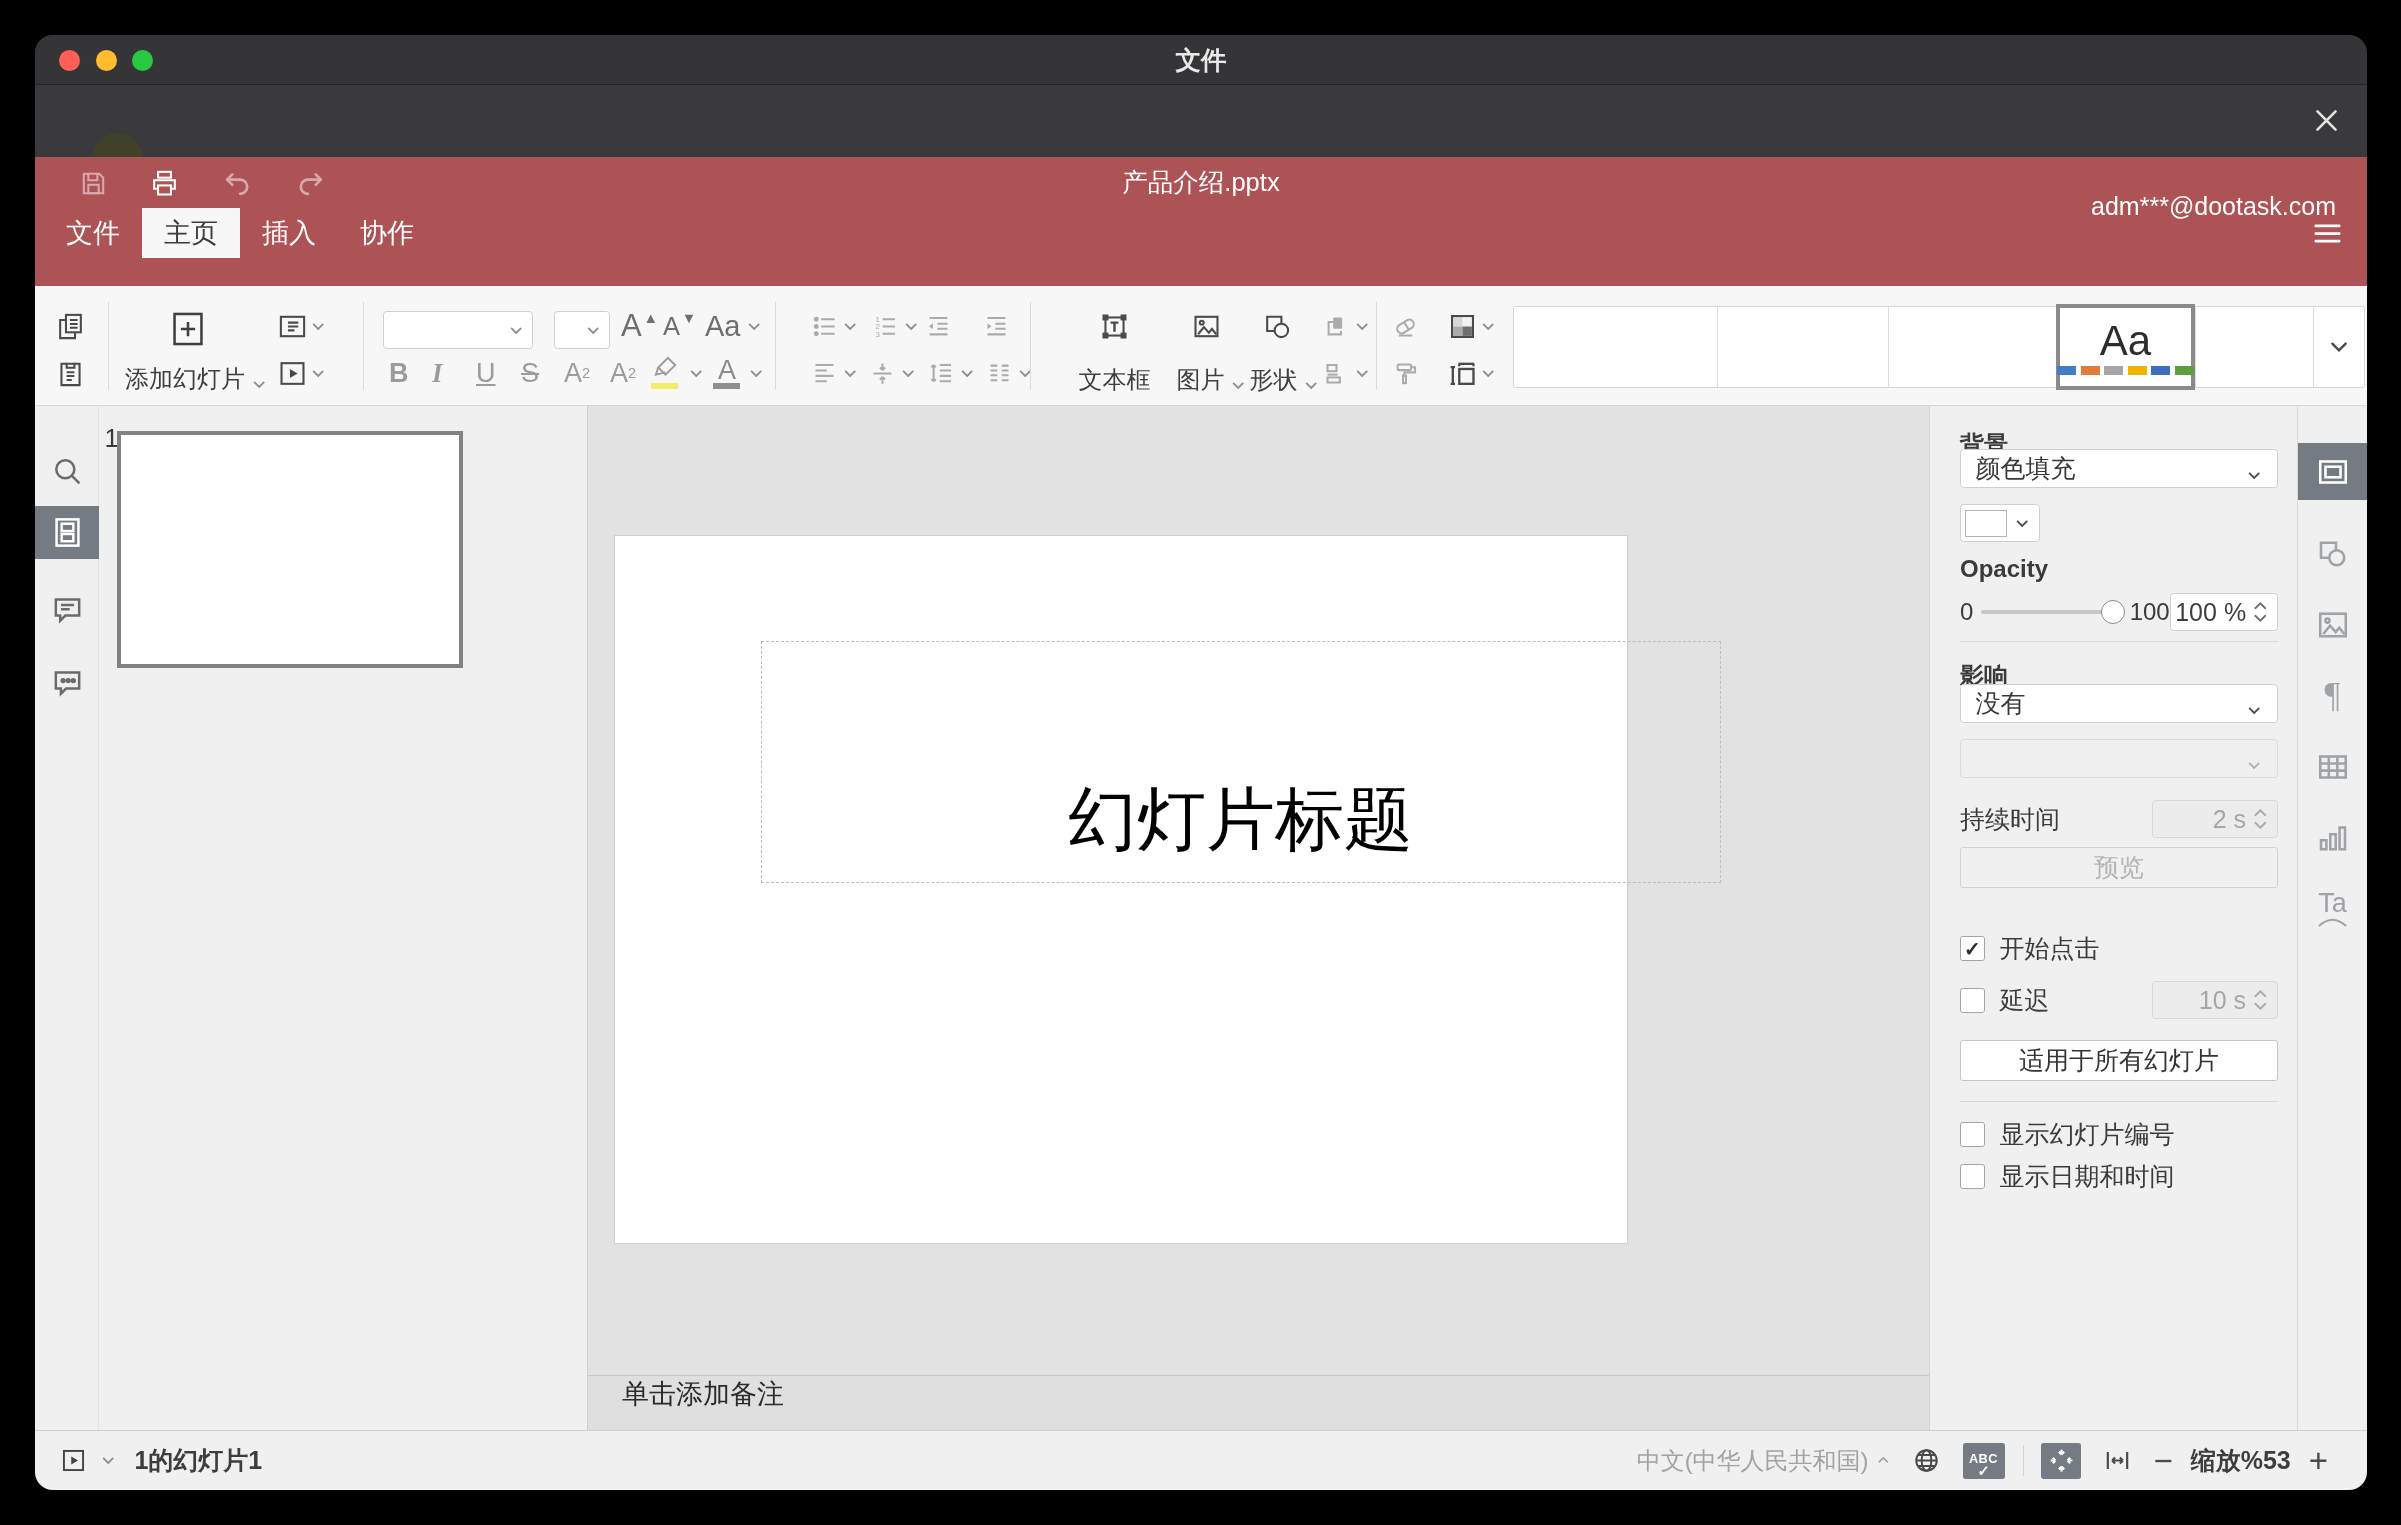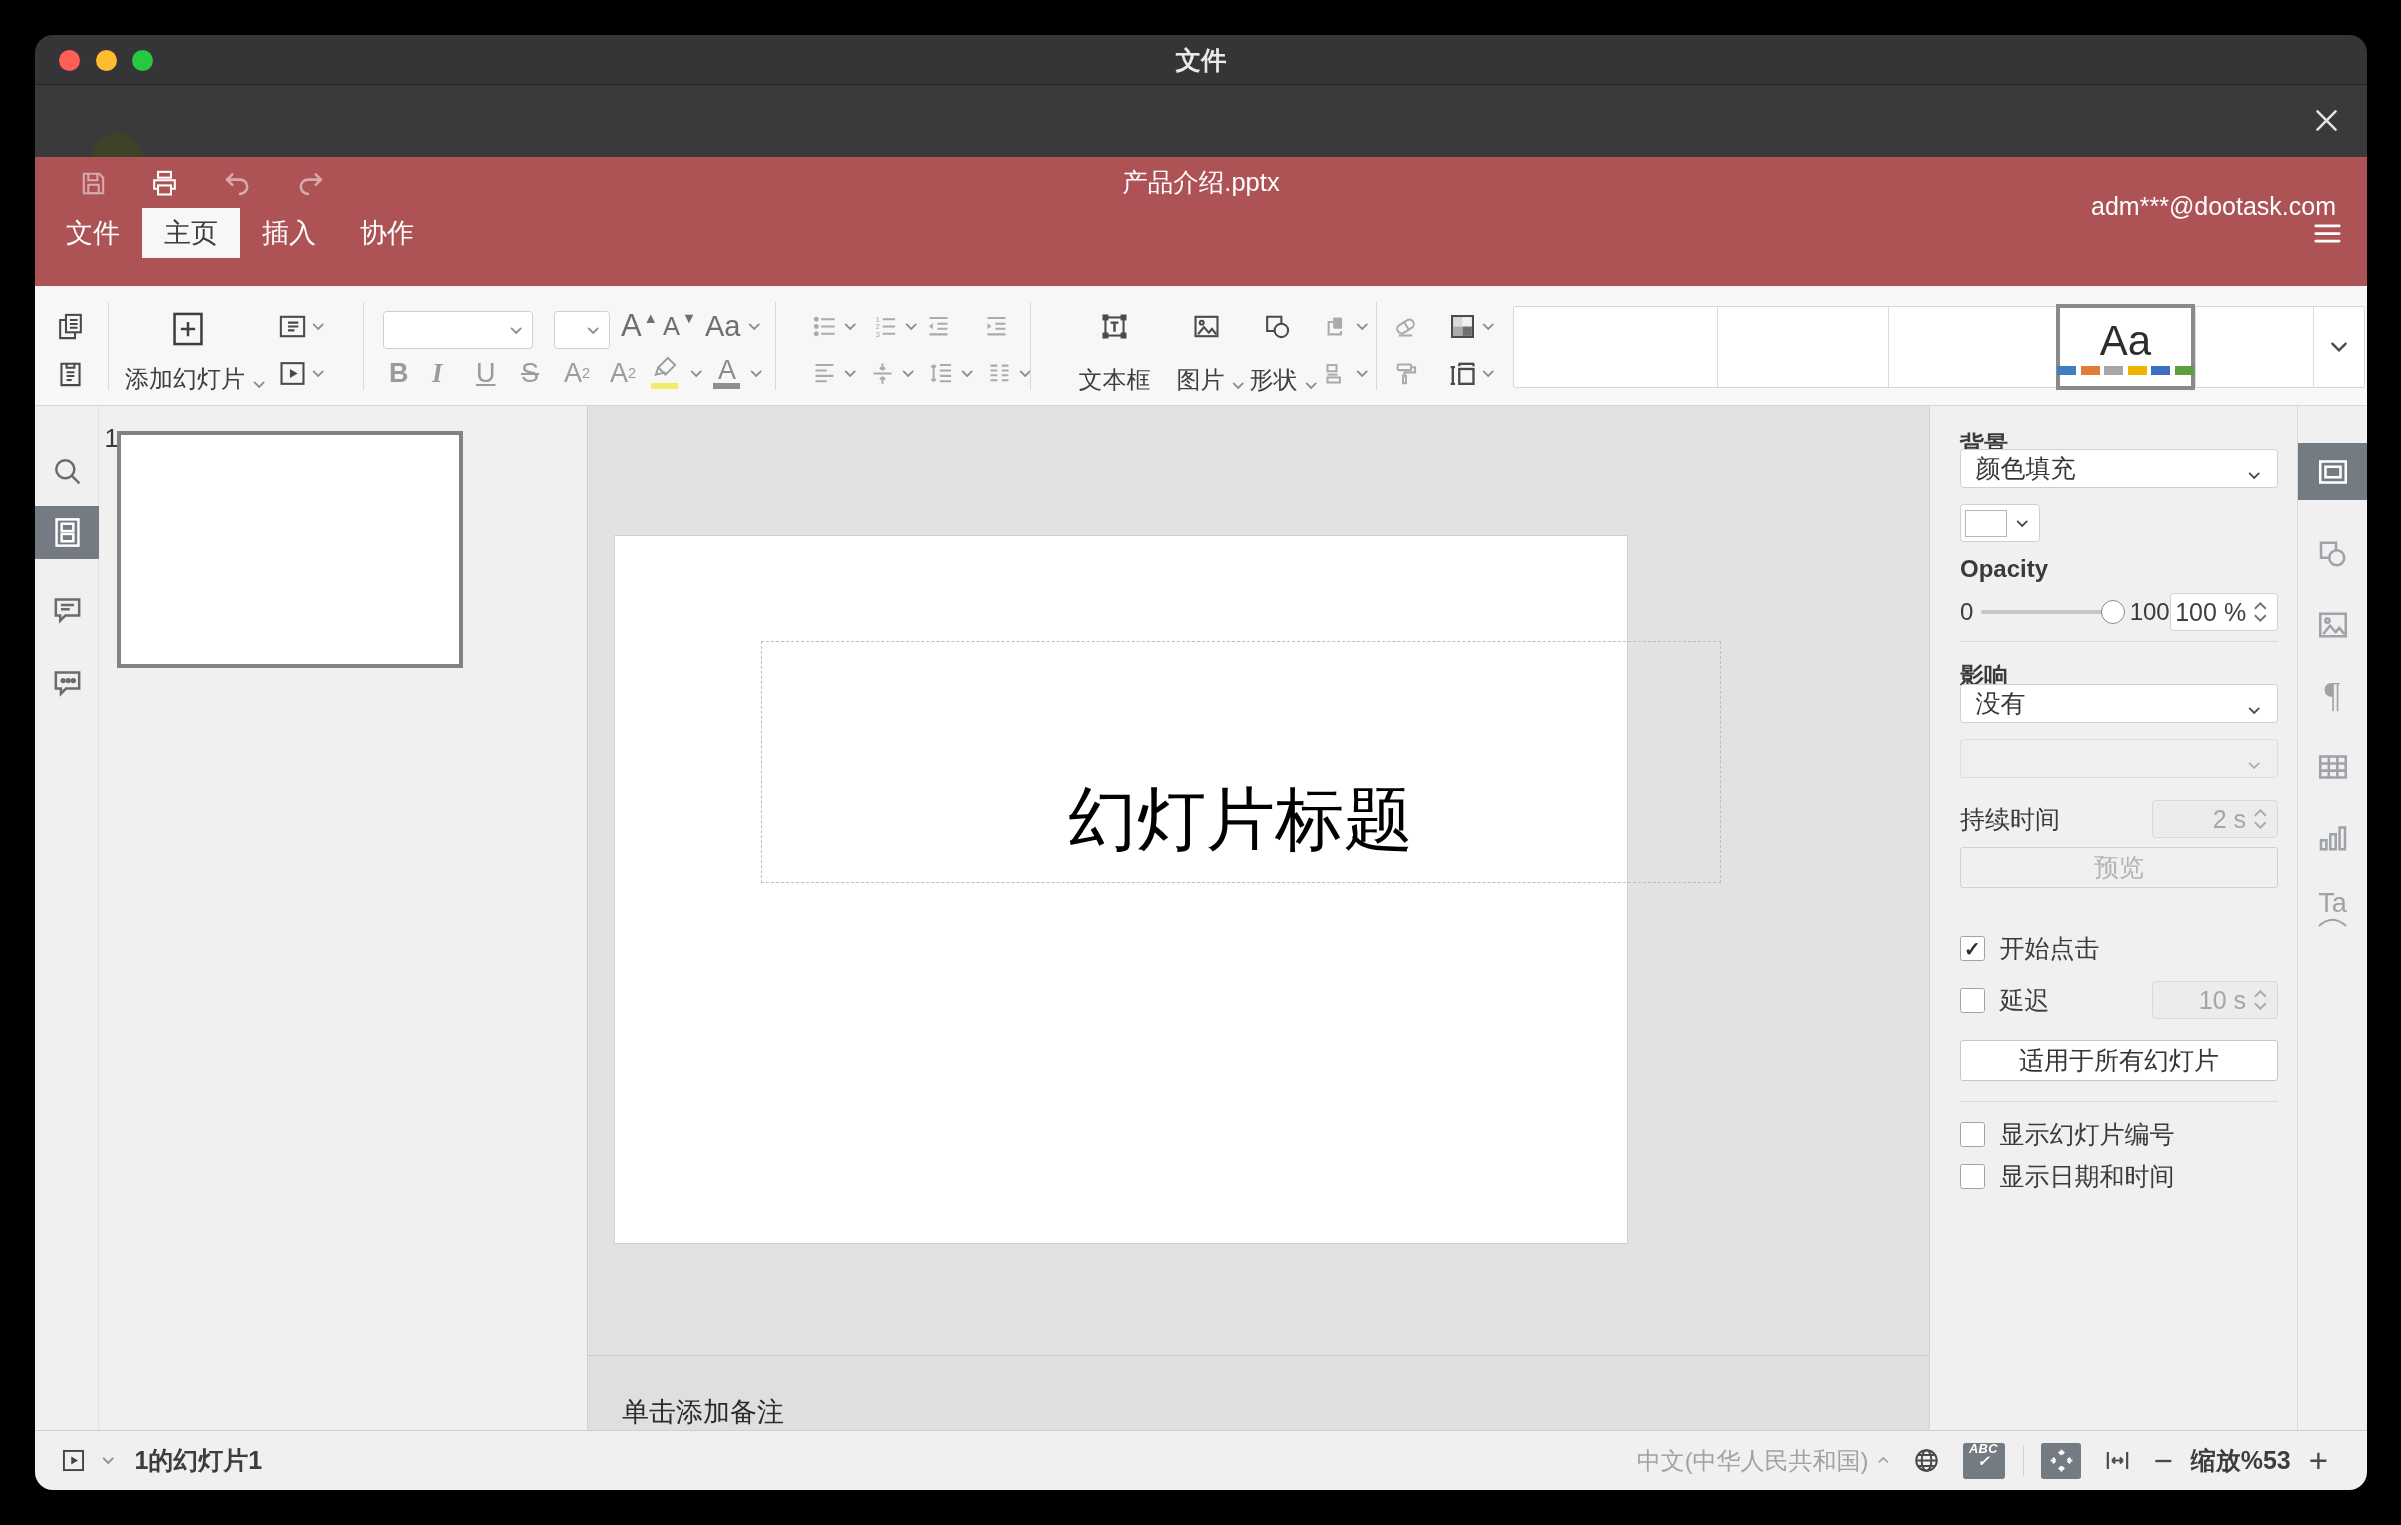--- a/index.html
+++ b/index.html
@@ -73,21 +73,21 @@
   .thumb-inner { width:100%; height:100%; background:#fff; }
 
   .canvascol { position:relative; flex:1 1 auto; display:flex; flex-direction:column; min-width:0; }
   .canvas { position:relative; flex:1 1 auto; background:#e2e2e2; overflow:hidden; }
   .slide { position:absolute; left:26.5px; top:130px; width:1012px; height:707px; background:#fff; box-shadow:0 0 0 0.9px #cfcfcf; }
   .ph { position:absolute; left:146px; width:960px; border:1.8px dashed #bdbdbd; display:flex; justify-content:center; }
   .ph-title { top:105px; height:242px; align-items:flex-end; padding-bottom:16.4px; }
   .ph-sub { top:356px; height:187px; align-items:flex-start; padding-top:9px; }
   .slide-title-text { font-size:69px; color:#000; font-weight:500; }
   .slide-sub-text { font-size:35px; color:#000; font-weight:500; }
-  .notes { position:relative; height:75px; background:#dfdfdf; border-top:0.9px solid #c8c8c8; display:flex; align-items:flex-end; padding-left:34px; }
+  .notes { position:relative; height:55px; background:#dfdfdf; border-top:0.9px solid #c8c8c8; display:flex; align-items:flex-start; padding-left:34px; }
   .notes-text { font-size:27px; color:#2b2b2b; }
 
   
   .panel { position:relative; width:368px; background:#f0f0f0; border-left:0.9px solid #d4d4d4; flex:0 0 auto; }
   .pitem { position:absolute; left:30px; width:318px; }
   .plabel { font-size:24px; font-weight:700; color:#3b3b3b; }
   .pselect { height:39px; background:#fff; border:0.9px solid #cfcfcf; border-radius:3.6px; display:flex; align-items:center; padding:0 14.6px; font-size:25px; color:#383838; cursor:pointer; }
   .pselect .chev { margin-left:auto; color:#4a4a4a; }
   .pselect.disabled { background:#efefef; border-color:#dcdcdc; color:#b0b0b0; }
   .pdiv { position:absolute; left:30px; width:318px; height:0.9px; background:#d9d9d9; }
@@ -123,21 +123,21 @@
   
   .statusbar { position:relative; height:60px; background:#f0f0f0; border-top:0.9px solid #cfcfcf; flex:0 0 auto; display:flex; align-items:center; color:#444; }
   .sb-left { display:flex; align-items:center; gap:9px; padding-left:20px; }
   .sb-left .ic svg { width:27px; height:27px; }
   .sb-slideinfo { font-size:25px; font-weight:700; color:#3d3d3d; margin-left:9px; }
   .sb-right { margin-left:auto; display:flex; align-items:center; gap:18px; padding-right:39px; }
   .sb-lang { font-size:24px; color:#a2a2a2; display:flex; align-items:center; gap:7.3px; cursor:pointer; }
   .sb-ic { width:36px; height:36px; display:flex; align-items:center; justify-content:center; color:#4a4a4a; cursor:pointer; }
   .sb-ic svg { width:29px; height:29px; }
   .sb-ic.activegray { background:#757b82; color:#fff; border-radius:2.7px; width:40px; }
-  .abc-btn { width:42px; height:36px; background:#757b82; border-radius:2.7px; color:#fff; display:flex; flex-direction:column; align-items:center; justify-content:flex-start; line-height:1; cursor:pointer;font-style:italic; }
+  .abc-btn { width:42px; height:36px; background:#757b82; border-radius:2.7px; color:#fff; display:flex; flex-direction:column; align-items:center; justify-content:flex-end; line-height:1; cursor:pointer; }
   .abc-btn .abc-t { font-size:12.8px; font-weight:700; letter-spacing:0.5px; }
   .abc-btn .abc-c { font-size:14.6px; font-weight:700; margin-top:-1.8px; }
   .sb-div { width:0.9px; height:31px; background:#d2d2d2; }
   .zoomtext { font-size:25px; font-weight:700; color:#3d3d3d; }
   .pm { font-size:33px; color:#4a4a4a; cursor:pointer; line-height:1; }
 </style>
 </head>
 <body>
 
 <div class="stage">

